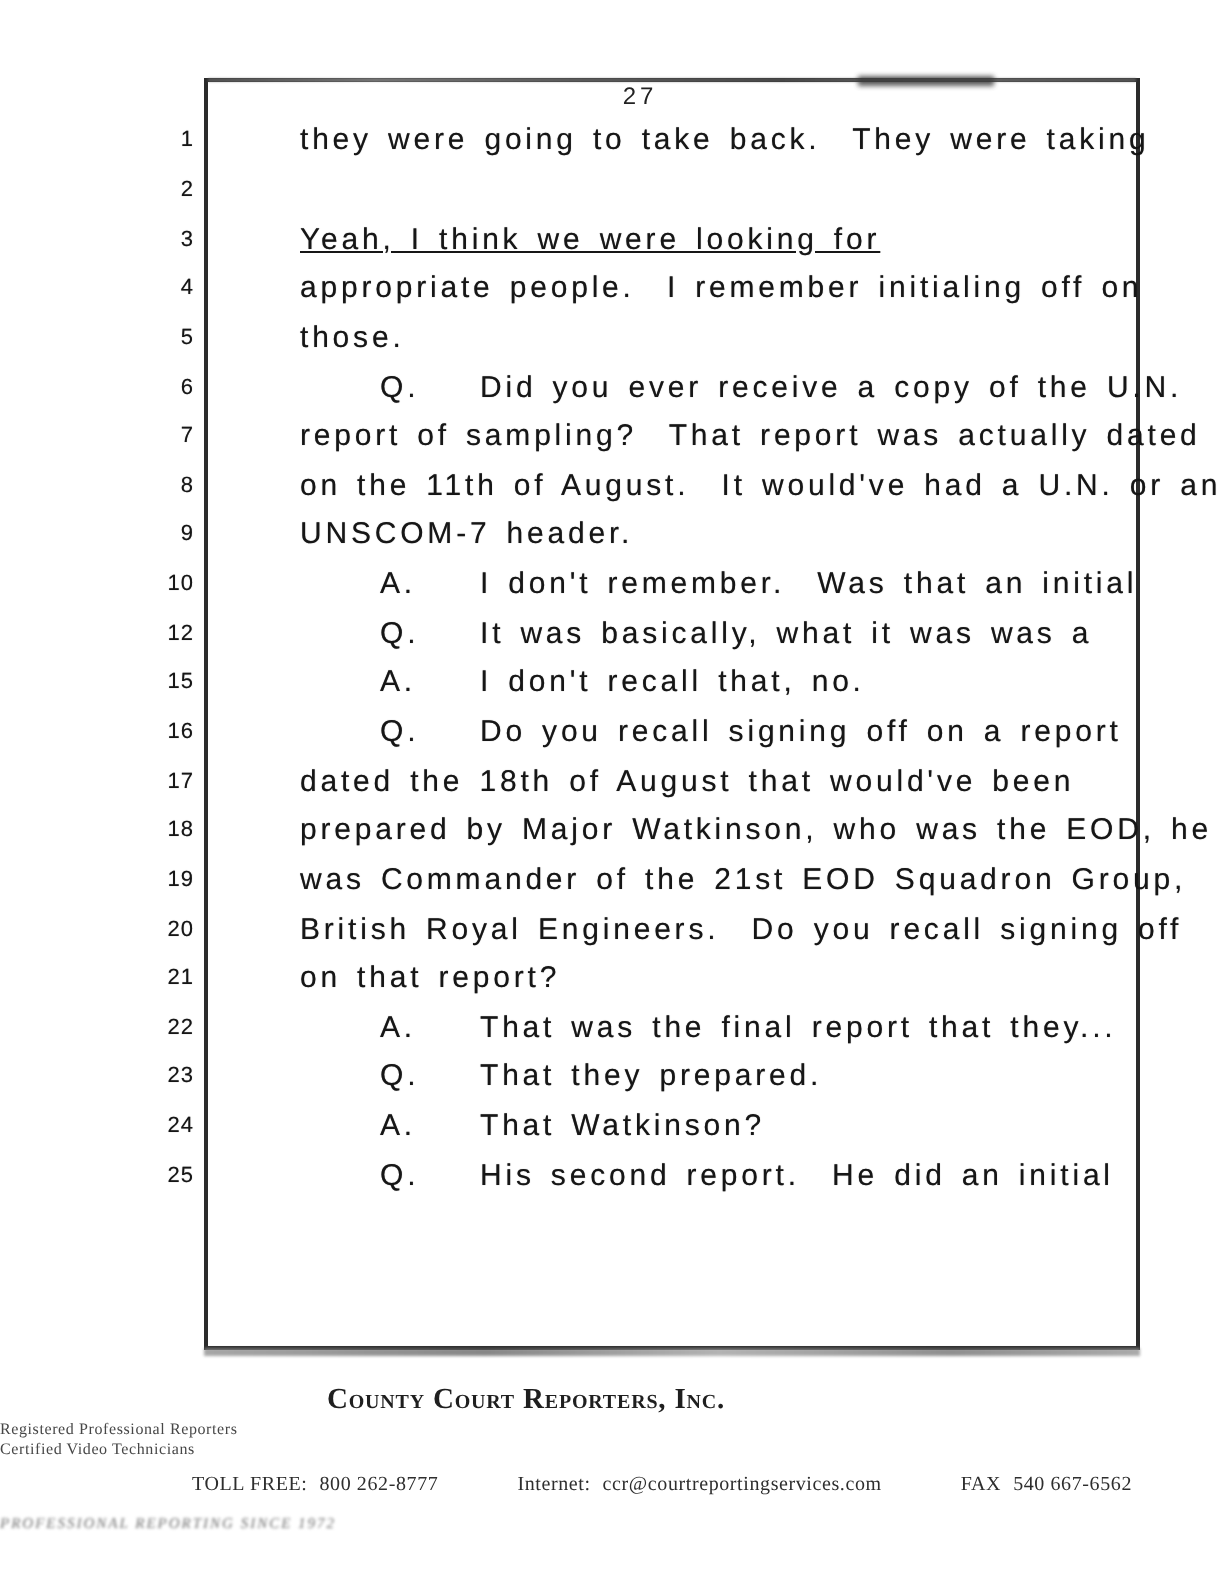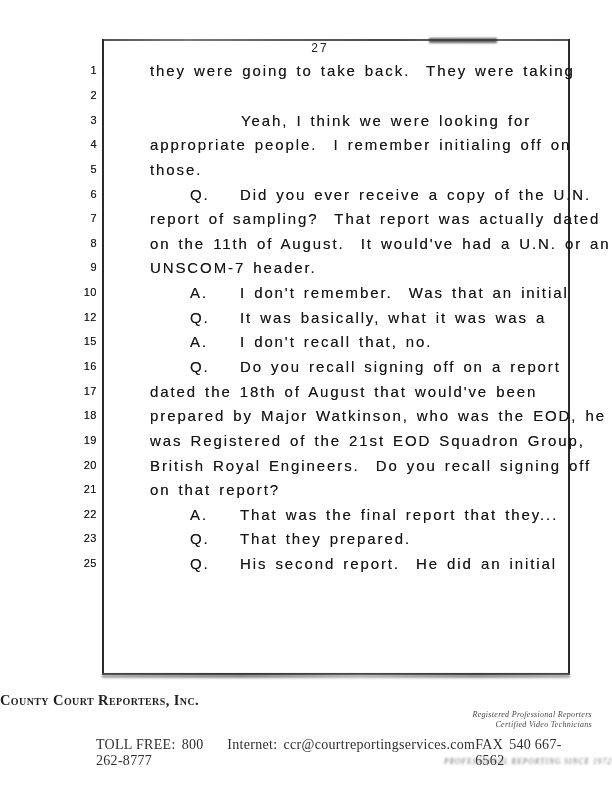--- a/index.html
+++ b/index.html
@@ -38,43 +38,43 @@
     position:absolute;left:0;top:50%;transform:translateY(-50%);
     width:97px;text-align:right;font-size:11px;letter-spacing:.5px;color:#161616;
     text-shadow:0 0 .4px rgba(0,0,0,.55);
   }
   .txt{
     position:absolute;left:150px;top:50%;transform:translateY(-50%);
     font-size:15px;letter-spacing:1.9px;word-spacing:2px;white-space:pre;color:#161616;
     text-shadow:0 0 .4px rgba(0,0,0,.55);
   }
   .prefix{display:inline-block;width:50px;margin-left:40px;}
-  .body-ind{display:inline-block;margin-left:91px;}
+  .body-ind{display:inline-block;text-decoration:underline;}
   
   .firm{
-    position:absolute;top:692px;left:0;width:526px;text-align:left;
+    position:absolute;top:692px;left:0;width:526px;text-align:center;
     font-family:"Liberation Serif",serif;font-variant:small-caps;font-weight:700;
     font-size:14.5px;letter-spacing:.4px;color:#1f1f1f;
   }
   .tagline{
-    position:absolute;left:0;width:592px;text-align:right;
-    font-family:"Liberation Serif",serif;font-style:italic;font-size:8px;
+    position:absolute;left:0;width:592px;text-align:left;
+    font-family:"Liberation Serif",serif;font-size:8px;
     color:#474747;filter:blur(.3px);letter-spacing:.3px;
   }
   .tagline.t1{top:710px;}
   .tagline.t2{top:720px;}
   .contact{
     position:absolute;top:737px;left:96px;width:470px;
     display:flex;justify-content:space-between;align-items:baseline;
-    font-family:"Liberation Serif",serif;font-size:14px;color:#2e2e2e;
+    font-family:"Liberation Serif",serif;font-size:10px;color:#2e2e2e;
     filter:blur(.2px);letter-spacing:.3px;
   }
   .contact .lbl{margin-right:6px;}
   .motto{
-    position:absolute;top:757px;left:0;width:612px;text-align:right;
+    position:absolute;top:757px;left:0;width:612px;text-align:left;
     font-family:"Liberation Serif",serif;font-style:italic;font-size:7.5px;
     text-transform:uppercase;letter-spacing:1px;color:#6d6d6d;filter:blur(.8px);
   }
 </style>
 </head>
 <body>
 
 <div class="pageno">27</div>
 
 <div class="box">
@@ -138,37 +138,41 @@
     <div class="line">
       <span class="num">17</span>
       <span class="txt"><span>dated the 18th of August that would've been</span></span>
     </div>
     <div class="line">
       <span class="num">18</span>
       <span class="txt"><span>prepared by Major Watkinson, who was the EOD, he</span></span>
     </div>
     <div class="line">
       <span class="num">19</span>
-      <span class="txt"><span>was Registered of the 21st EOD Squadron Group,</span></span>
+      <span class="txt"><span>was Commander of the 21st EOD Squadron Group,</span></span>
     </div>
     <div class="line">
       <span class="num">20</span>
       <span class="txt"><span>British Royal Engineers.  Do you recall signing off</span></span>
     </div>
     <div class="line">
       <span class="num">21</span>
       <span class="txt"><span>on that report?</span></span>
     </div>
     <div class="line">
       <span class="num">22</span>
       <span class="txt"><span class="prefix">A.</span><span>That was the final report that they...</span></span>
     </div>
     <div class="line">
       <span class="num">23</span>
       <span class="txt"><span class="prefix">Q.</span><span>That they prepared.</span></span>
+    </div>
+    <div class="line">
+      <span class="num">24</span>
+      <span class="txt"><span class="prefix">A.</span><span>That Watkinson?</span></span>
     </div>
     <div class="line">
       <span class="num">25</span>
       <span class="txt"><span class="prefix">Q.</span><span>His second report.  He did an initial</span></span>
     </div>
   </div>
 
 <div class="firm">County Court Reporters, Inc.</div>
 <div class="tagline t1">Registered Professional Reporters</div>
 <div class="tagline t2">Certified Video Technicians</div>

